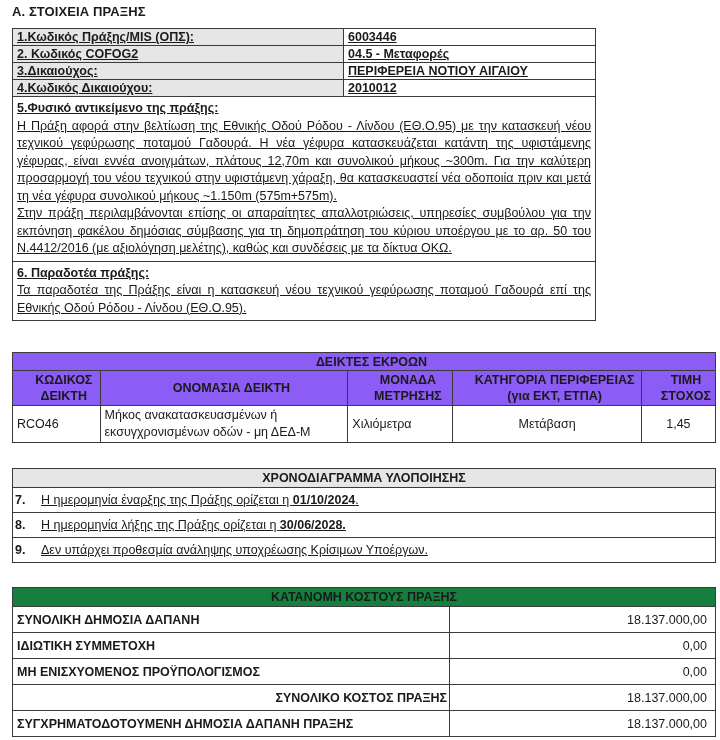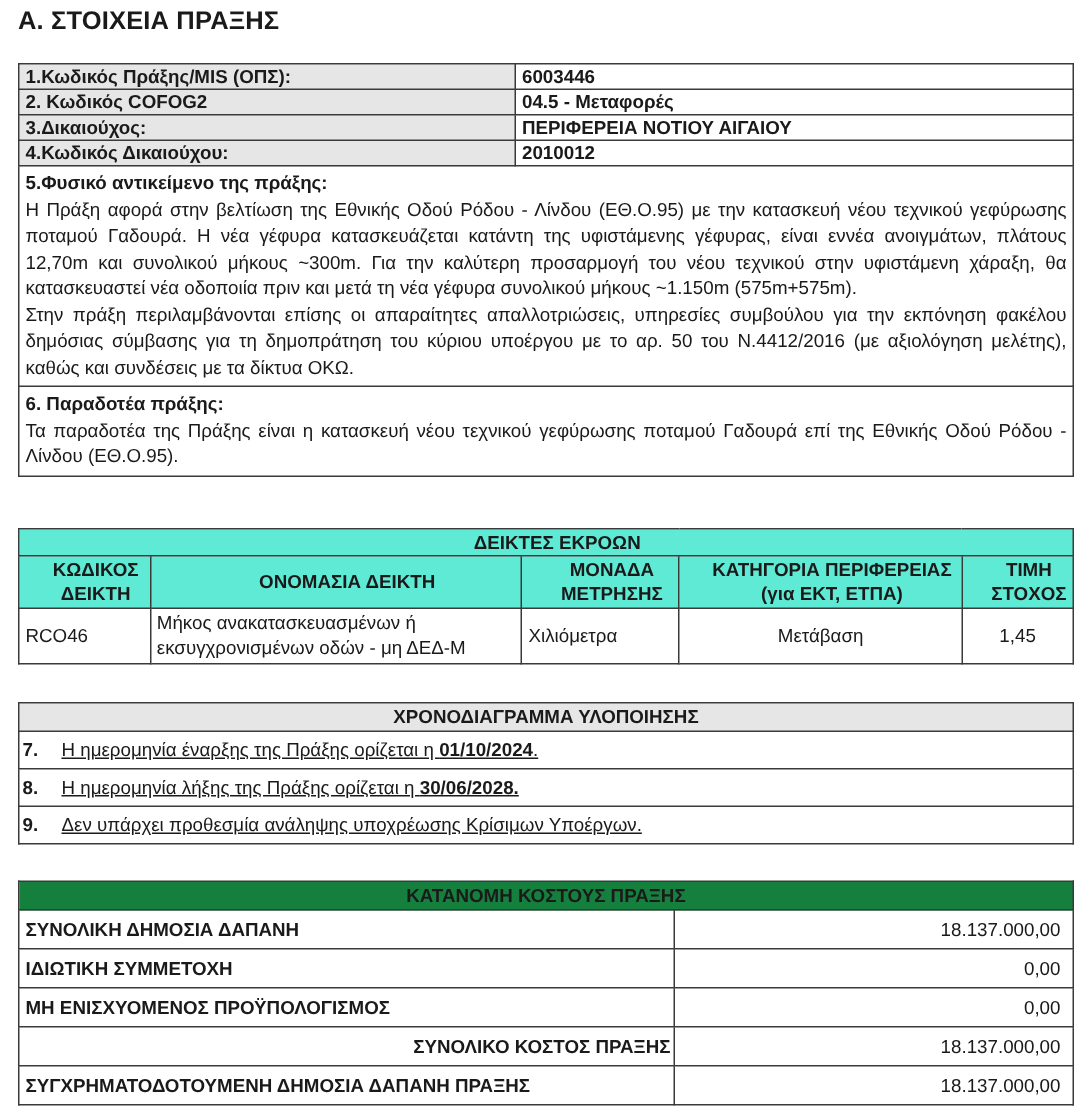--- a/index.html
+++ b/index.html
@@ -3,35 +3,35 @@
 <meta charset="utf-8">
 <style>
   html, body { margin: 0; padding: 0; background: #ffffff; }
   body {
     width: 720px; height: 740px; position: relative; overflow: hidden;
     font-family: "Liberation Sans", "DejaVu Sans", sans-serif;
     color: #1a1a1a; font-size: 12.5px;
   }
   .section-title {
     position: absolute; left: 12px; top: 4px;
-    font-weight: bold; font-size: 17px; letter-spacing: 0.1px;
+    font-weight: bold; font-size: 13px; letter-spacing: 0.1px;
   }
   table { border-collapse: collapse; position: absolute; }
   td, th { border: 1px solid #3a3a3a; padding: 0 4px; vertical-align: middle; }
 
   
-  #tbl-info { left: 12px; top: 42px; width: 704px; }
+  #tbl-info { left: 12px; top: 28px; width: 584px; text-decoration: underline; }
   #tbl-info td.lbl { background: #e6e6e6; font-weight: bold; width: 322px; height: 16px; line-height: 16px; }
   #tbl-info td.val { font-weight: bold; height: 16px; line-height: 16px; }
   #tbl-info td.block { padding: 3px 4px 3px 4px; line-height: 17.5px; text-align: justify; }
   .block-title { font-weight: bold; }
 
   
   #tbl-ind { left: 12px; top: 352px; width: 704px; }
-  #tbl-ind th { background: #5eead4; font-weight: bold; text-align: center; line-height: 16px; padding-left: 19px; }
+  #tbl-ind th { background: #8b5cf6; font-weight: bold; text-align: center; line-height: 16px; padding-left: 19px; }
   #tbl-ind th.title { height: 17px; }
   #tbl-ind th.col { height: 34px; }
   #tbl-ind td { line-height: 17px; height: 36px; }
   .c-code { width: 64px; }
   .c-name { width: 232px; }
   .c-unit { width: 82px; text-align: left; }
   .c-cat { width: 170px; text-align: center; }
   .c-target { text-align: center; }
 
   

